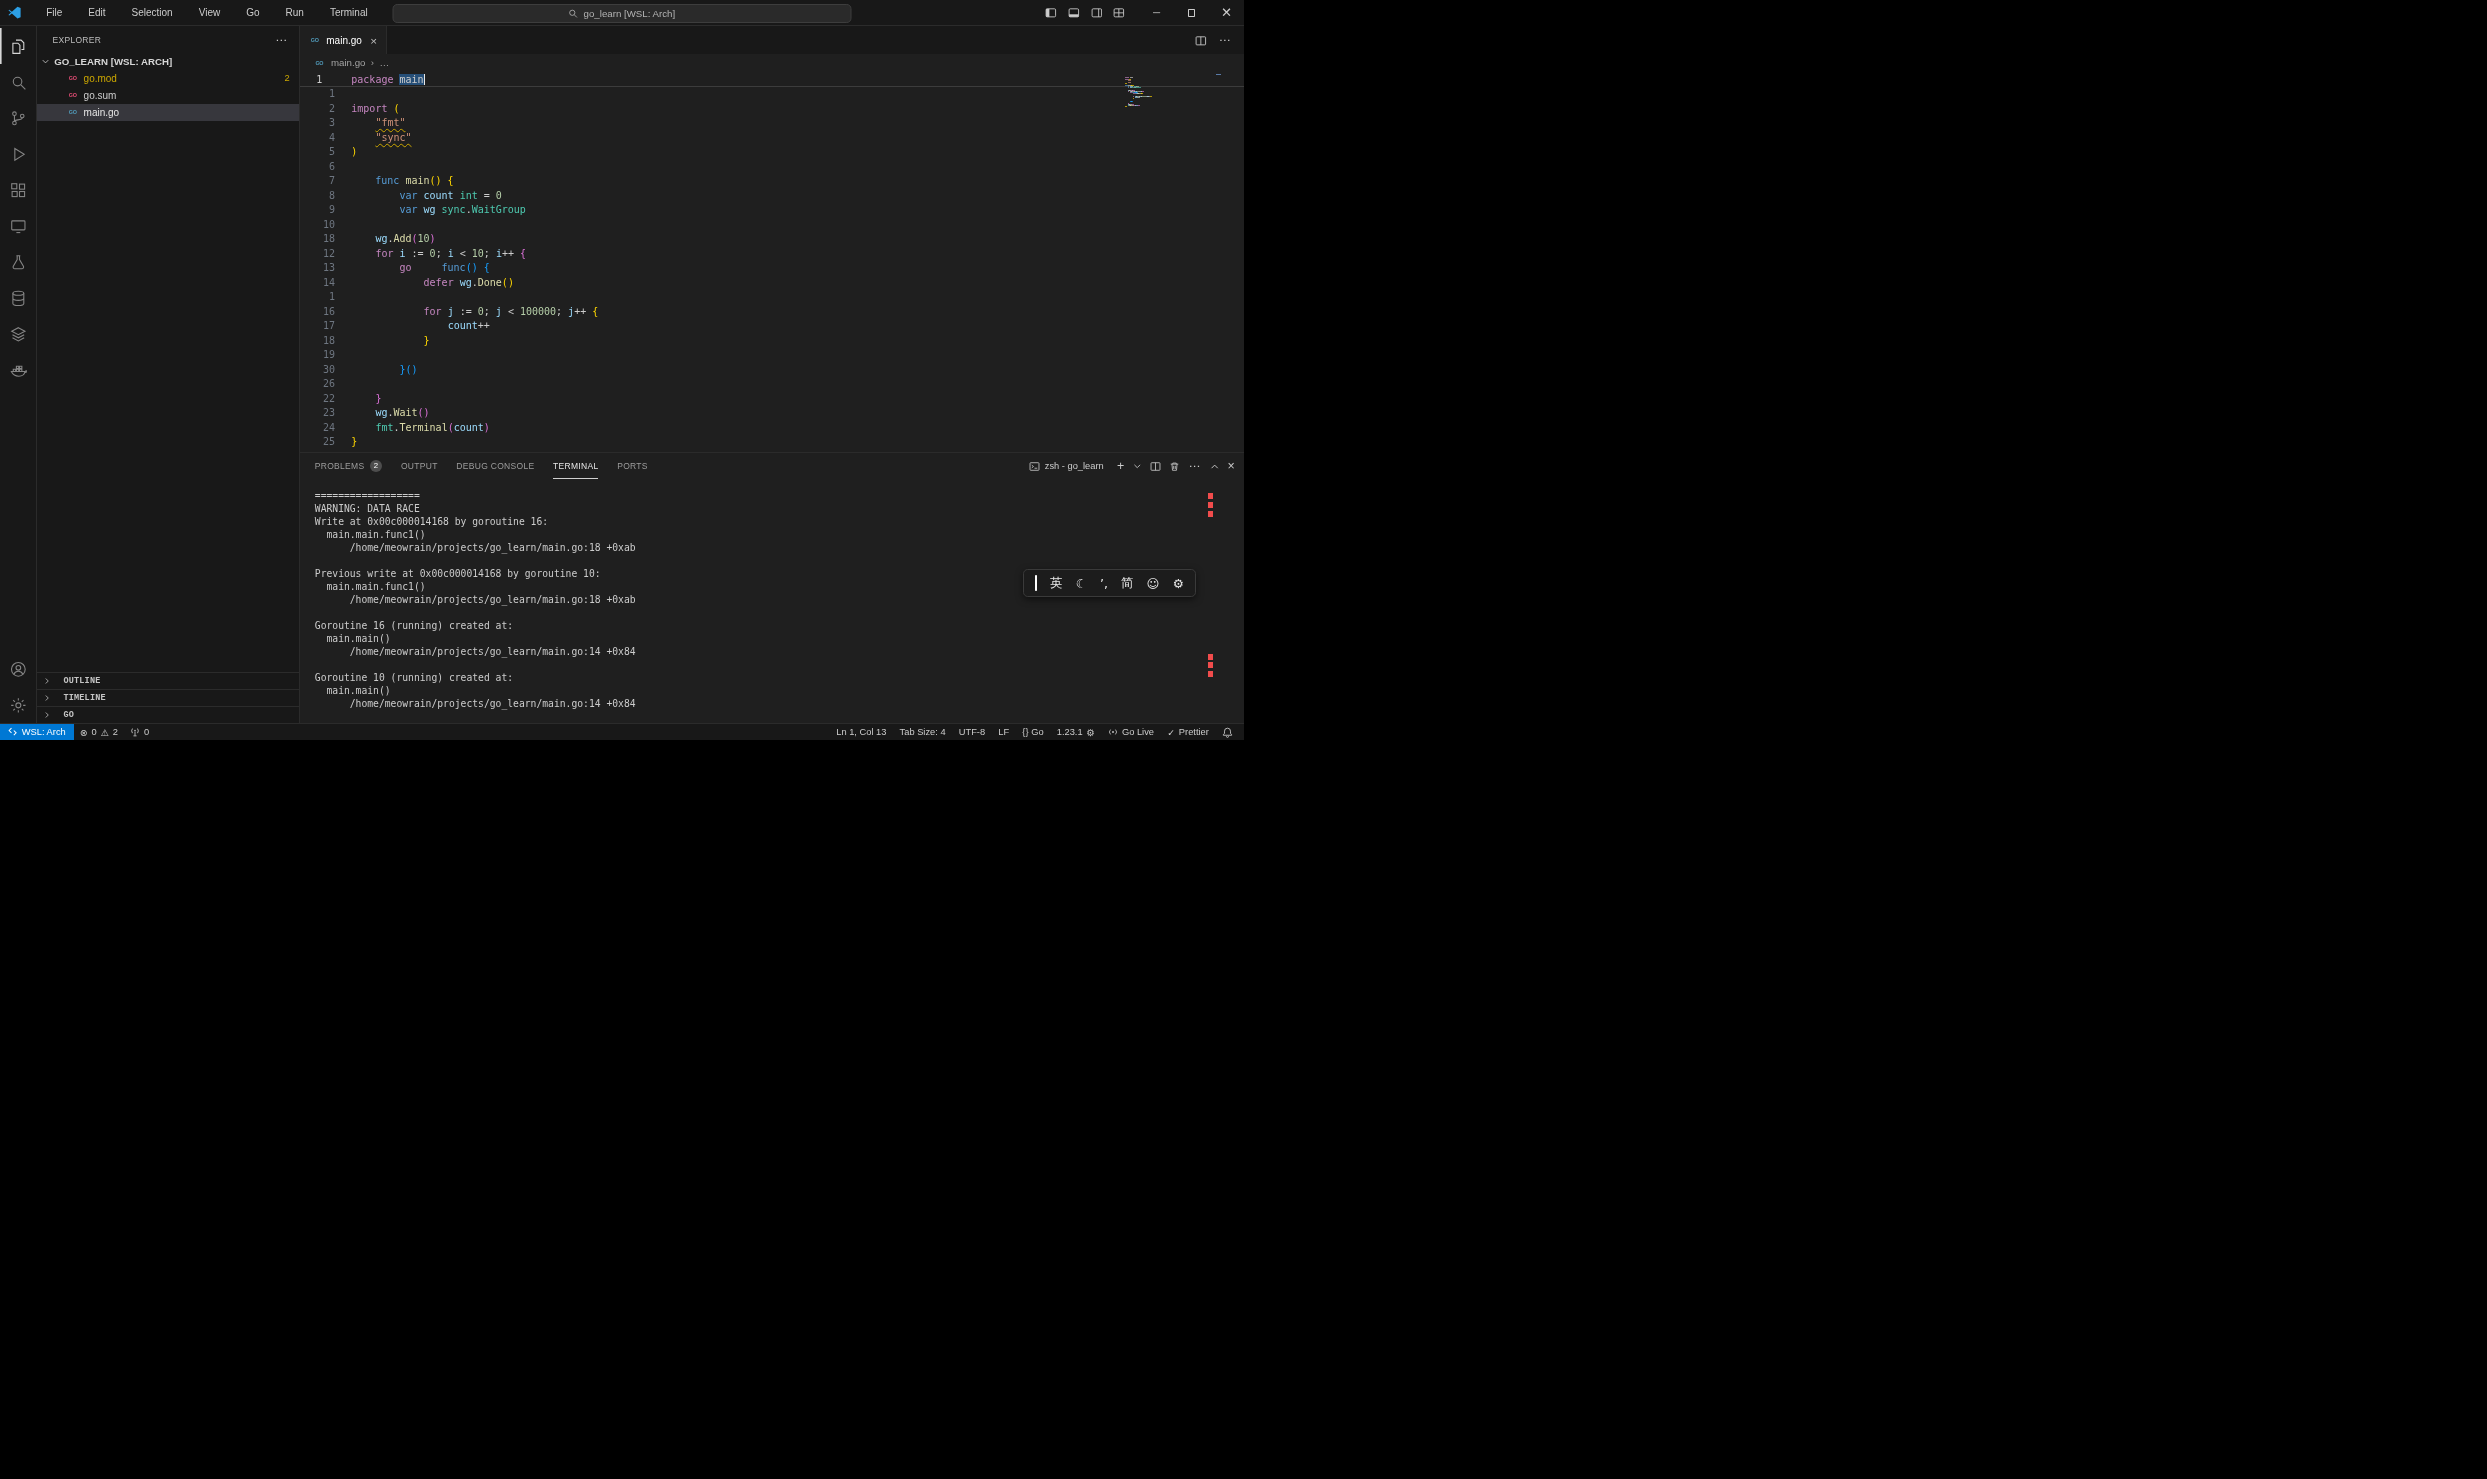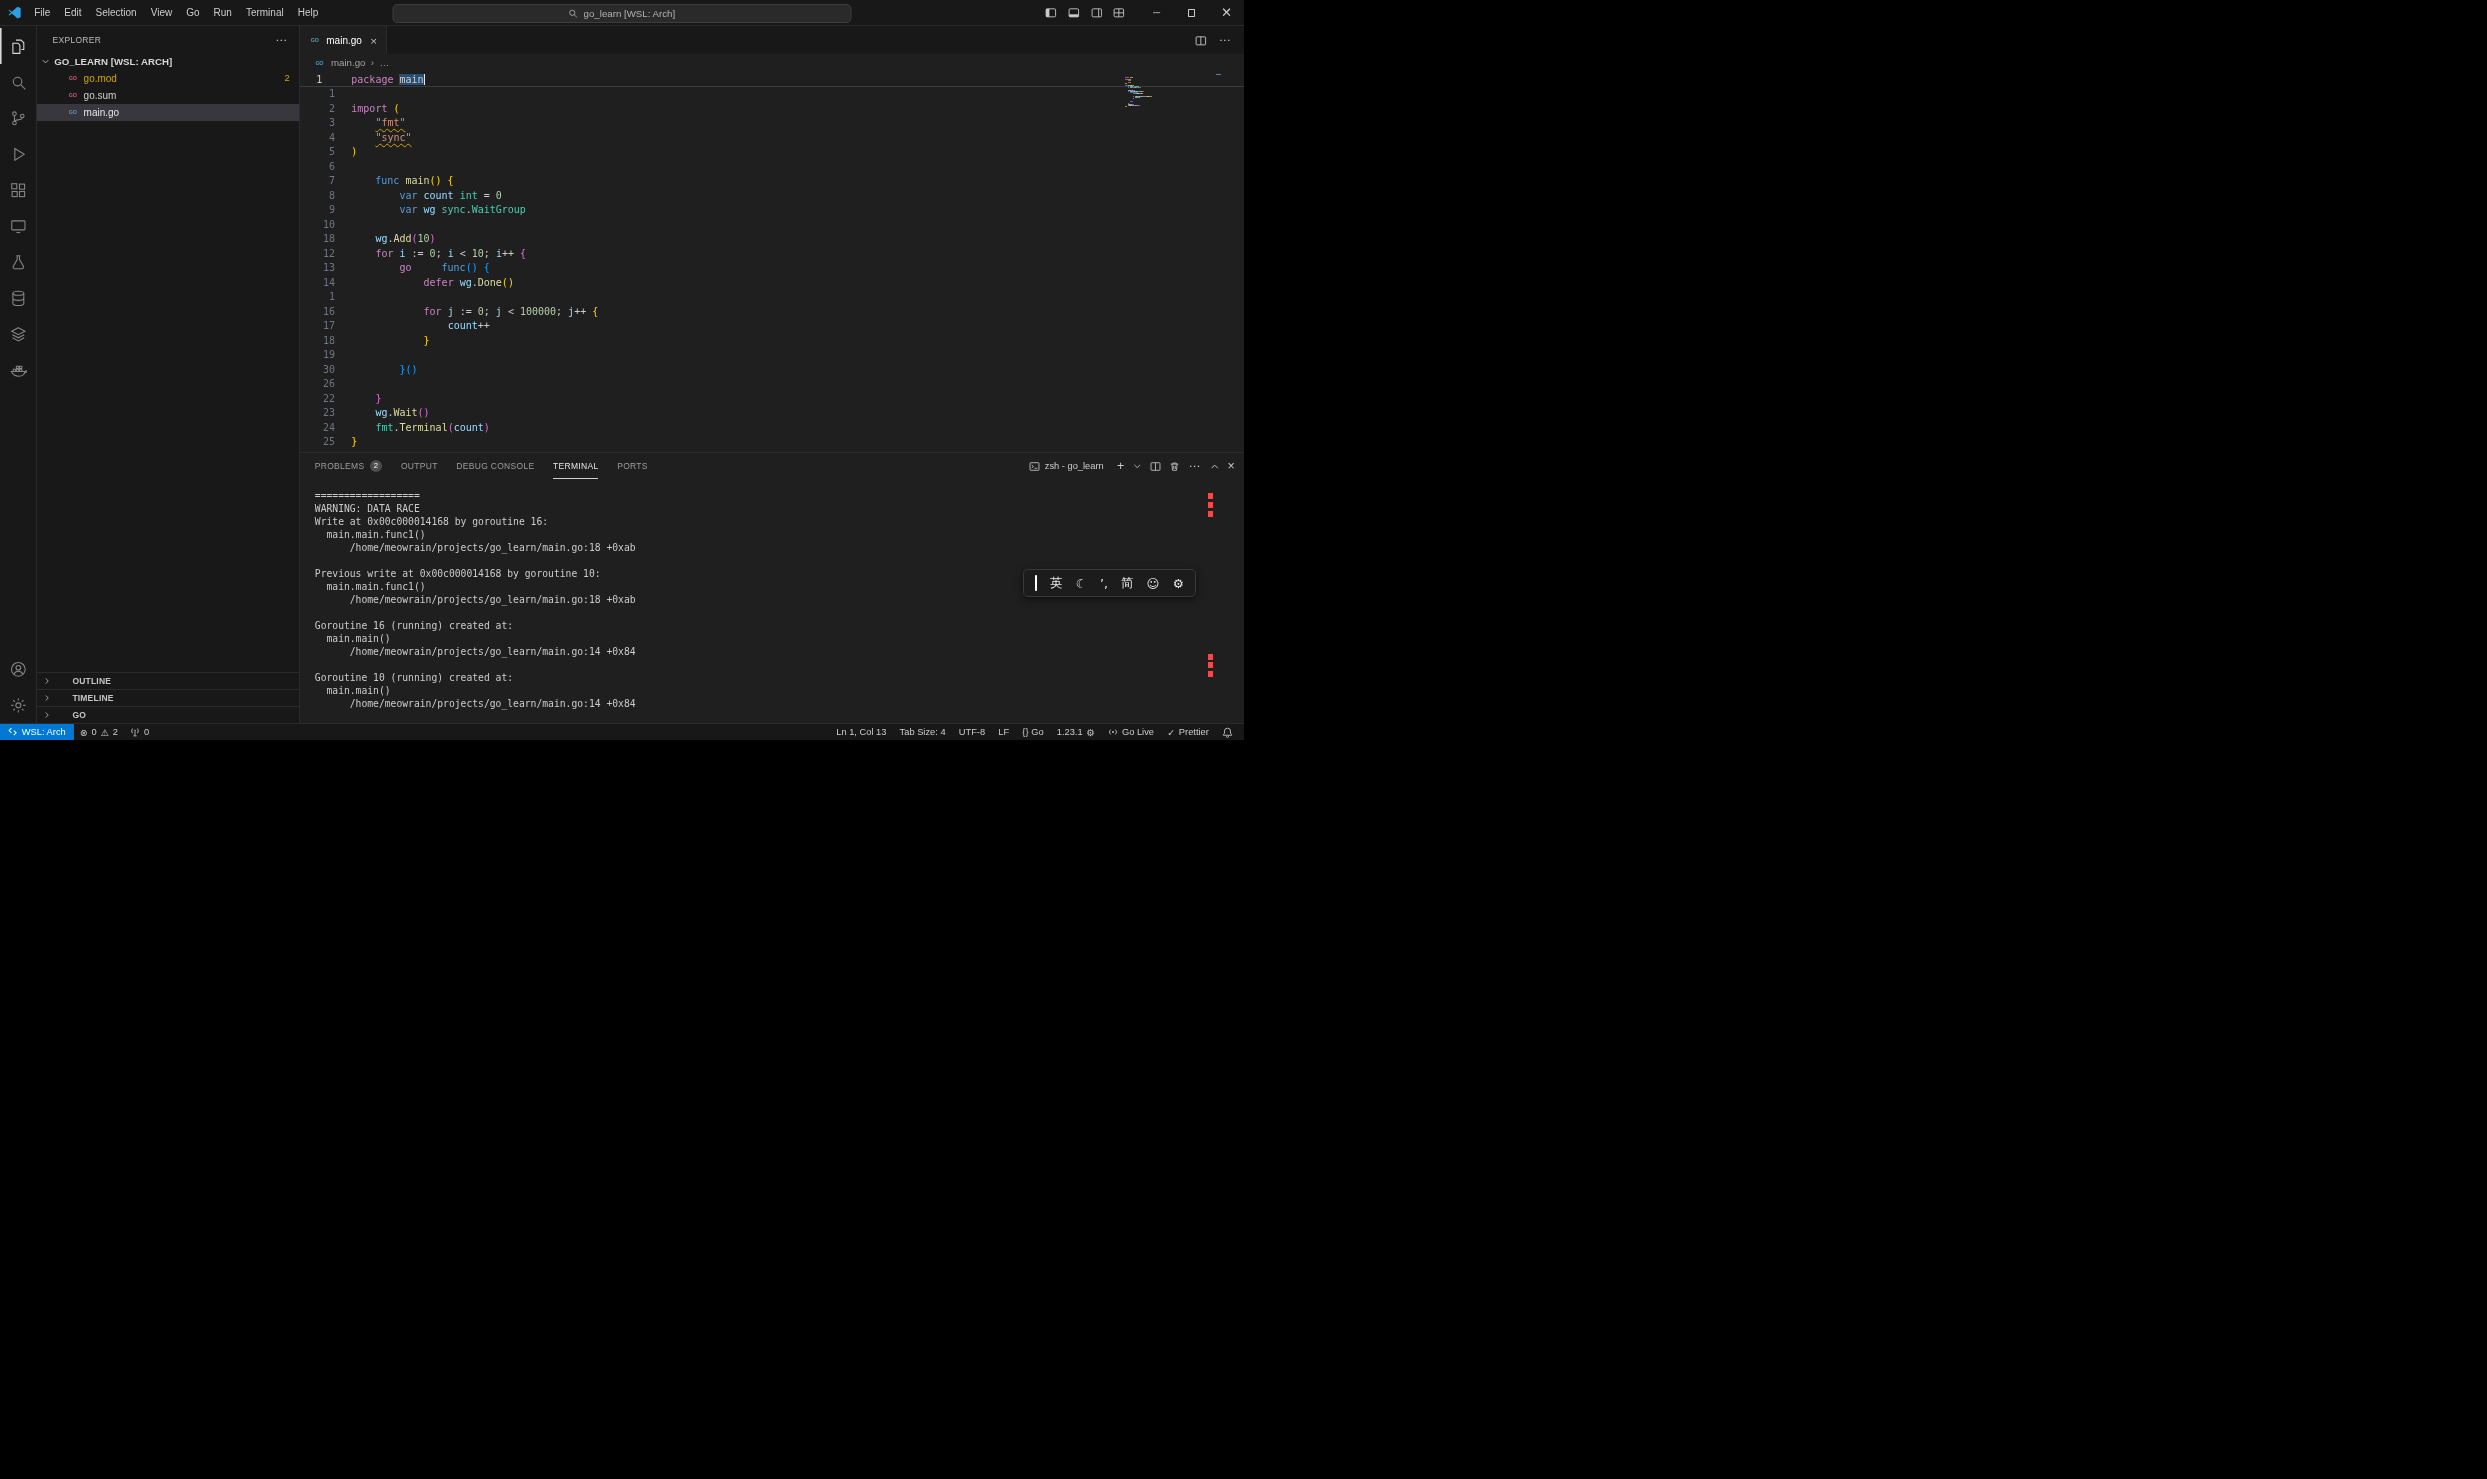--- a/index.html
+++ b/index.html
@@ -12,21 +12,21 @@
   }
   svg { display:block; }
   .ic { stroke:#858585; fill:none; stroke-width:1.4; }
   .ic-lite { stroke:#cccccc; fill:none; stroke-width:1.2; }
 
   
   .titlebar { position:relative; height:26.4px; flex:none; display:flex; align-items:center;
     background:var(--chrome_bg); border-bottom:0.8px solid var(--border); }
   .tb-logo { margin:0 6.2px 0 7.8px; }
   .menus { display:flex; align-items:center; }
-  .menu-item { padding:0 7px; color:#cccccc; cursor:default; }
+  .menu-item { padding:0 7px; color:#cccccc; cursor:default;margin-left:12px; }
   .nav-arrows { display:flex; gap:11px; margin-left:101px; font-size:11.7px; }
   .nav-back { color:#cccccc; }
   .nav-fwd { color:#6b6b6b; }
   .command-center { position:absolute; left:50%; top:3.9px; transform:translateX(-50%);
     width:459px; height:18.7px; background:#2a2a2a; border:0.8px solid #3d3d3d; border-radius:4.7px;
     display:flex; align-items:center; justify-content:center; gap:5.4px; color:#b4b4b4; font-size:9.7px; }
   .tb-right { margin-left:auto; display:flex; align-items:center; }
   .layout-icons { display:flex; gap:11px; margin-right:14px; }
   .win-btn { width:35px; height:26.4px; display:flex; align-items:center; justify-content:center; color:#cccccc; }
   .win-max-box { width:7.8px; height:7.8px; border:0.8px solid #cccccc; border-radius:0.8px; }
@@ -48,22 +48,22 @@
     font-size:8.5px; letter-spacing:0.3px; color:#bdbdbd; }
   .sb-header .more { margin-left:auto; font-size:11.7px; color:#cccccc; }
   .sb-root { height:17px; display:flex; align-items:center; gap:3.1px; padding-left:3.1px;
     font-weight:700; font-size:9.7px; color:#d6d6d6; }
   .sb-file { height:17px; display:flex; align-items:center; gap:4.7px; padding:0 9.3px 0 29.5px; color:#cccccc; }
   .sb-file.selected { background:#37373d; color:#e6e6e6; }
   .fico { width:12.4px; text-align:center; font-size:5.4px; font-weight:700; letter-spacing:-0.2px; flex:none; }
   .f-warn { color:var(--warn); }
   .sb-badge { margin-left:auto; color:var(--warn); font-size:9.3px; }
   .sb-sections { margin-top:auto; }
-  .sb-section { height:17px; border-top:0.8px solid var(--border); display:flex; align-items:center; gap:20px;
-    padding-left:5.4px; font-size:8.5px; font-weight:700; letter-spacing:0.2px; color:#c5c5c5; }
+  .sb-section { height:17px; border-top:0.8px solid var(--border); display:flex; align-items:center; gap:11px;
+    padding-left:5.4px; font-size:8.5px; font-weight:700; letter-spacing:0.2px; color:#c5c5c5;font-family:Liberation Mono, monospace; }
 
   
   .editor-area { flex:1; min-width:0; display:flex; flex-direction:column; background:var(--editor_bg); }
   .tabbar { height:28px; flex:none; background:var(--chrome_bg); display:flex; align-items:stretch; }
   .tab { display:flex; align-items:center; gap:5.4px; padding:0 8.5px; background:var(--editor_bg);
     color:#fff; border-right:0.8px solid var(--border); font-size:10px; }
   .tab-close { color:#bdbdbd; font-size:11.7px; margin-left:3.1px; }
   .tab-actions { margin-left:auto; display:flex; align-items:center; gap:12.4px; padding-right:12.4px; color:#cccccc; }
   .more-dots { font-size:11.7px; letter-spacing:0.8px; }
 

